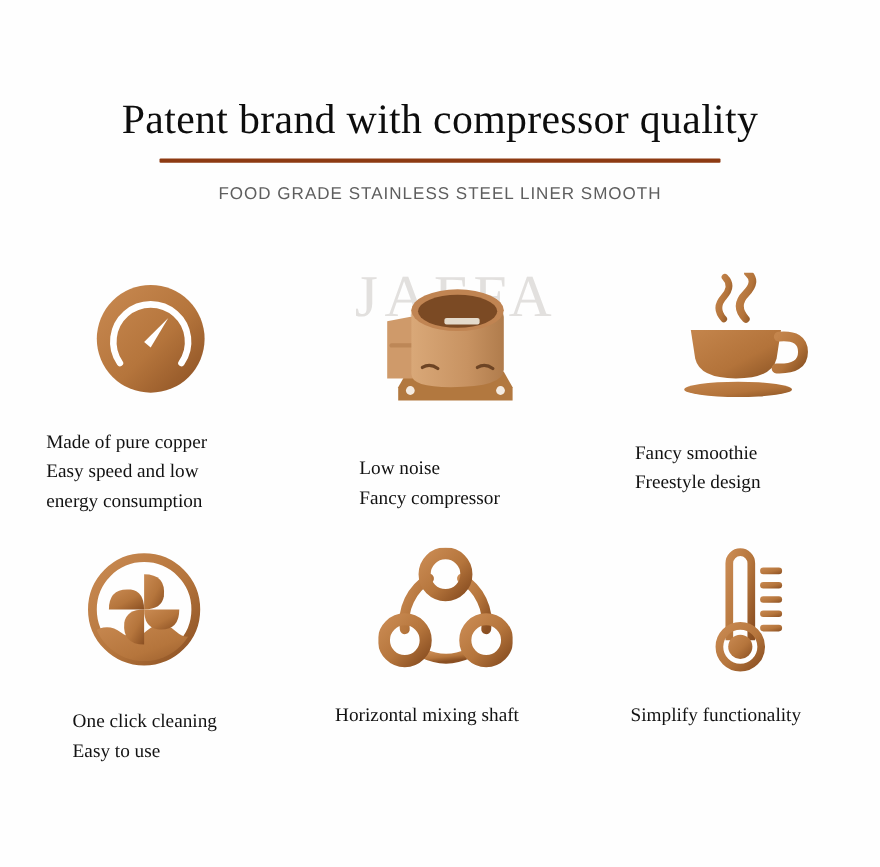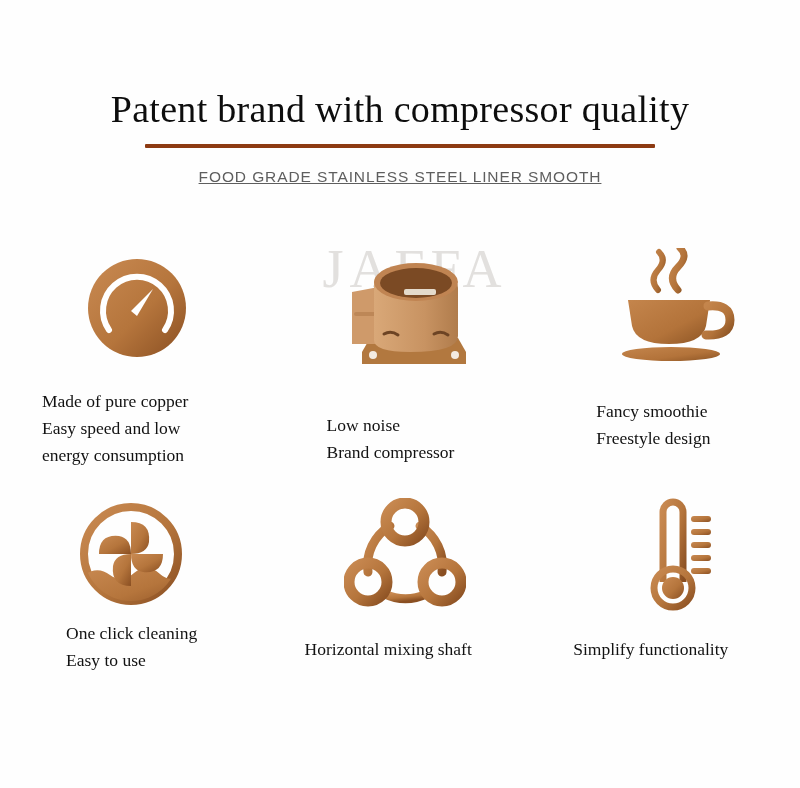--- a/index.html
+++ b/index.html
@@ -51,21 +51,20 @@
     background: #8d3a12;
     border-radius: 1px;
   }
   .subtitle {
     margin-top: 20px;
     font-family: "Liberation Sans", "DejaVu Sans", sans-serif;
     font-size: 15.5px;
     font-weight: 400;
     color: #5e5e5e;
     letter-spacing: 0.9px;
-    text-decoration: underline;
   }
 
   
   .watermark {
     position: absolute;
     top: 238px;
     left: 310px;
     width: 210px;
     text-align: center;
     font-family: "Liberation Serif", "DejaVu Serif", serif;
@@ -110,22 +109,22 @@
     font-size: 17.5px;
     color: #121212;
     line-height: 1.55;
     white-space: nowrap;
   }
   .caption div { }
 
   
   .c0 .caption { margin-left: 42px; margin-top: 18px; }
   .c1 .caption { margin-left: 60px; margin-top: 30px; }
-  .c2 .caption { margin-left: 63px; margin-top: 28px; }
-  .c3 .caption { margin-left: 66px; margin-top: 6px; }
+  .c2 .caption { margin-left: 44px; margin-top: 28px; }
+  .c3 .caption { margin-left: 66px; margin-top: 28px; }
   .c4 .caption { margin-left: 38px; margin-top: 22px; }
   .c5 .caption { margin-left: 40px; margin-top: 22px; }
 
   .c0 .icon-box { margin-left: 8px; }
   .c1 .icon-box { margin-left: 20px; height: 136px; }
   .c2 .icon-box { margin-left: 22px; }
   .c3 .icon-box { margin-left: -4px; height: 120px; }
   .c4 .icon-box { margin-left: 10px; height: 120px; }
   .c5 .icon-box { margin-left: 26px; height: 120px; }
 
@@ -196,21 +195,21 @@
             <ellipse cx="76" cy="35" rx="36" ry="15" fill="#7b4a24"></ellipse>
 
             <rect x="64" y="41" width="32" height="6" rx="2" fill="#e4dacb"></rect>
 
             <path d="M44 86 q7 -4 14 1" fill="none" stroke="#6d4424" stroke-width="3" stroke-linecap="round"></path>
             <path d="M94 86 q7 -4 14 1" fill="none" stroke="#6d4424" stroke-width="3" stroke-linecap="round"></path>
           </svg>
         </div>
         <div class="caption">
           <div>Low noise</div>
-          <div>Brand compressor</div>
+          <div>Fancy compressor</div>
         </div>
       </div>
 
       <div class="cell c2">
         <div class="icon-box">
           <svg width="126" height="120" viewBox="0 0 126 120" aria-hidden="true">
             <defs>
               <linearGradient id="gCup" x1="0" y1="0" x2="1" y2="1">
                 <stop offset="0%" stop-color="#c4854c"></stop>
                 <stop offset="60%" stop-color="#b3733a"></stop>

